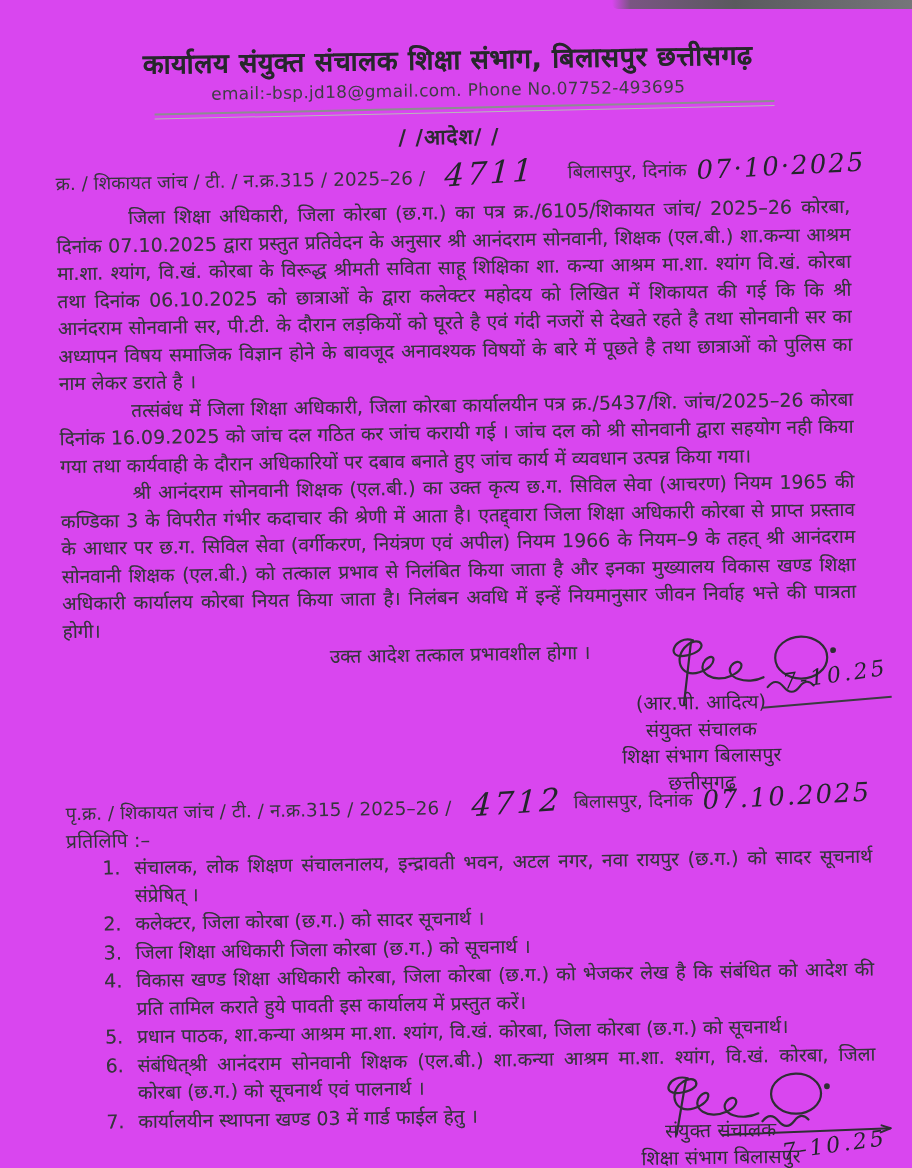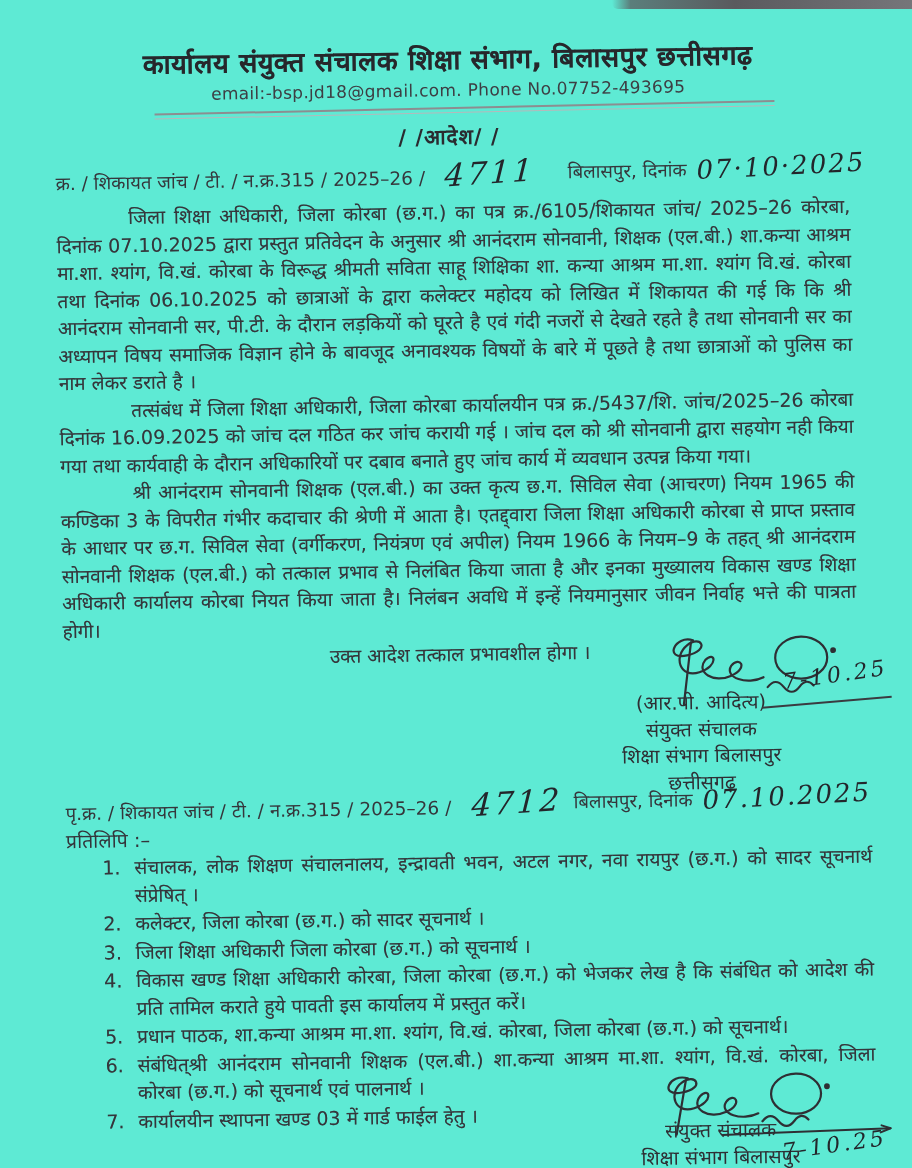--- a/index.html
+++ b/index.html
@@ -1,20 +1,20 @@
 <!DOCTYPE html>
 <html><head>
 <meta charset="utf-8">
 <style>
   html,body{margin:0;padding:0;background:#e9e9e9;}
   .page{
     position:relative;
     width:912px;height:1168px;
     margin:0 auto;
-    background:#5eead4;
+    background:#d946ef;
     overflow:hidden;
     font-family:"DejaVu Sans","Liberation Sans",sans-serif;
     color:#3a3b40;
     text-decoration:underline;
   }
   .scan-strip{
     position:absolute;top:0;left:612px;right:-8px;height:9px;
     background:linear-gradient(90deg, rgba(90,90,94,0) 0%, rgba(90,90,94,.75) 6%, #5a5a5e 40%, #77777b 100%);
     border-bottom-left-radius:6px;
   }

